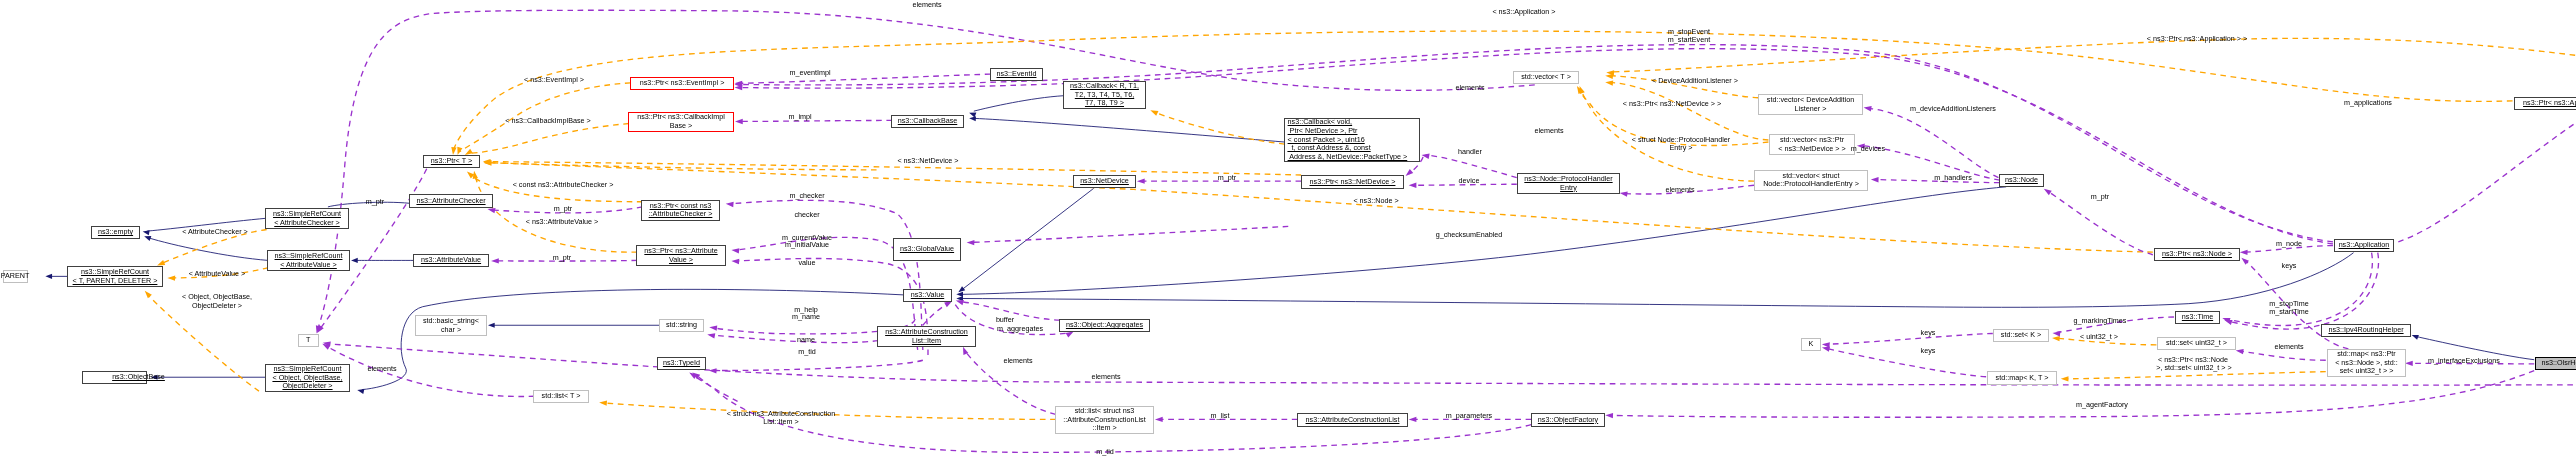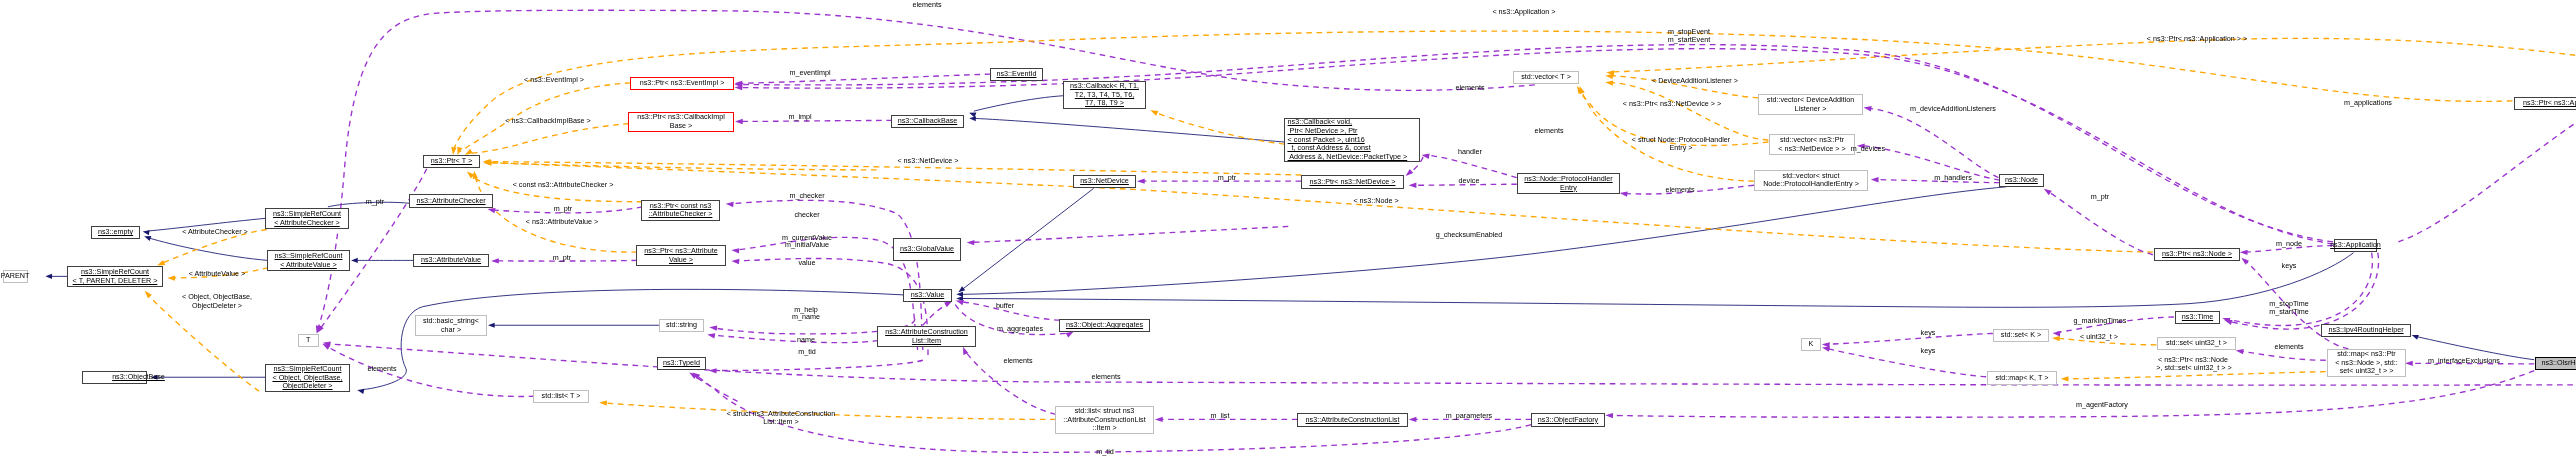--- a/index.html
+++ b/index.html
@@ -222,21 +222,21 @@
       <div class="nd std" style="left: 1758px; top: 94px; width: 105px; height: 21px;"><span class="l">std::vector&lt; DeviceAddition</span><span class="l">Listener &gt;</span></div>
       <div class="nd std" style="left: 1769px; top: 134px; width: 86px; height: 21px;"><span class="l">std::vector&lt; ns3::Ptr</span><span class="l">&lt; ns3::NetDevice &gt; &gt;</span></div>
       <div class="nd std" style="left: 1754px; top: 170px; width: 114px; height: 20.6px;"><span class="l">std::vector&lt; struct</span><span class="l">Node::ProtocolHandlerEntry &gt;</span></div>
       <div class="nd ns3" style="left: 1999px; top: 174px; width: 45px; height: 13px;"><span class="l">ns3::Node</span></div>
       <div class="nd std" style="left: 1801px; top: 338px; width: 20px; height: 13.4px;"><span class="l">K</span></div>
       <div class="nd std" style="left: 1993px; top: 329px; width: 56px; height: 13.4px;"><span class="l">std::set&lt; K &gt;</span></div>
       <div class="nd std" style="left: 1987px; top: 371px; width: 70px; height: 14px;"><span class="l">std::map&lt; K, T &gt;</span></div>
       <div class="nd std" style="left: 2157px; top: 337px; width: 79px; height: 13.4px;"><span class="l">std::set&lt; uint32_t &gt;</span></div>
       <div class="nd ns3" style="left: 2175px; top: 311px; width: 45px; height: 13.4px;"><span class="l">ns3::Time</span></div>
       <div class="nd ns3" style="left: 2154px; top: 248px; width: 86px; height: 13.4px;"><span class="l">ns3::Ptr&lt; ns3::Node &gt;</span></div>
-      <div class="nd ns3" style="left: 2334px; top: 239px; width: 43px; height: 13.4px;"><span class="l">ns3::Application</span></div>
+      <div class="nd ns3" style="left: 2334px; top: 239px; width: 60px; height: 13.4px;"><span class="l">ns3::Application</span></div>
       <div class="nd ns3" style="left: 2321px; top: 324px; width: 90px; height: 13.4px;"><span class="l">ns3::Ipv4RoutingHelper</span></div>
       <div class="nd std" style="left: 2327px; top: 349px; width: 79px; height: 28px;"><span class="l">std::map&lt; ns3::Ptr</span><span class="l">&lt; ns3::Node &gt;, std::</span><span class="l">set&lt; uint32_t &gt; &gt;</span></div>
       <div class="nd focus" style="left: 2535px; top: 357px; width: 63px; height: 13.4px;"><span class="l">ns3::OlsrHelper</span></div>
       <div class="nd ns3" style="left: 2514px; top: 97px; width: 106px; height: 13.4px;"><span class="l">ns3::Ptr&lt; ns3::Application &gt;</span></div>
     </div>
   <div id="labellayer">
       <div class="lbl" style="left: 927px; top: 5.2px;">elements</div>
       <div class="lbl" style="left: 1524px; top: 12.4px;">&lt; ns3::Application &gt;</div>
       <div class="lbl" style="left: 1689px; top: 32px;">m_stopEvent</div>
       <div class="lbl" style="left: 1689px; top: 40px;">m_startEvent</div>
@@ -273,21 +273,21 @@
       <div class="lbl" style="left: 807px; top: 245px;">m_initialValue</div>
       <div class="lbl" style="left: 1469px; top: 235px;">g_checksumEnabled</div>
       <div class="lbl" style="left: 562px; top: 258px;">m_ptr</div>
       <div class="lbl" style="left: 807px; top: 263px;">value</div>
       <div class="lbl" style="left: 2289px; top: 244px;">m_node</div>
       <div class="lbl" style="left: 217px; top: 274px;">&lt; AttributeValue &gt;</div>
       <div class="lbl" style="left: 217px; top: 297px;">&lt; Object, ObjectBase,</div>
       <div class="lbl" style="left: 217px; top: 306px;">ObjectDeleter &gt;</div>
       <div class="lbl" style="left: 806px; top: 310px;">m_help</div>
       <div class="lbl" style="left: 806px; top: 317px;">m_name</div>
-      <div class="lbl" style="left: 1005px; top: 306px;">buffer</div>
+      <div class="lbl" style="left: 1005px; top: 320px;">buffer</div>
       <div class="lbl" style="left: 2289px; top: 304px;">m_stopTime</div>
       <div class="lbl" style="left: 2289px; top: 312px;">m_startTime</div>
       <div class="lbl" style="left: 2100px; top: 321px;">g_markingTimes</div>
       <div class="lbl" style="left: 806px; top: 340px;">name</div>
       <div class="lbl" style="left: 1020px; top: 329px;">m_aggregates</div>
       <div class="lbl" style="left: 1928px; top: 333px;">keys</div>
       <div class="lbl" style="left: 2289px; top: 266px;">keys</div>
       <div class="lbl" style="left: 2099px; top: 337px;">&lt; uint32_t &gt;</div>
       <div class="lbl" style="left: 2289px; top: 347px;">elements</div>
       <div class="lbl" style="left: 807px; top: 352px;">m_tid</div>

